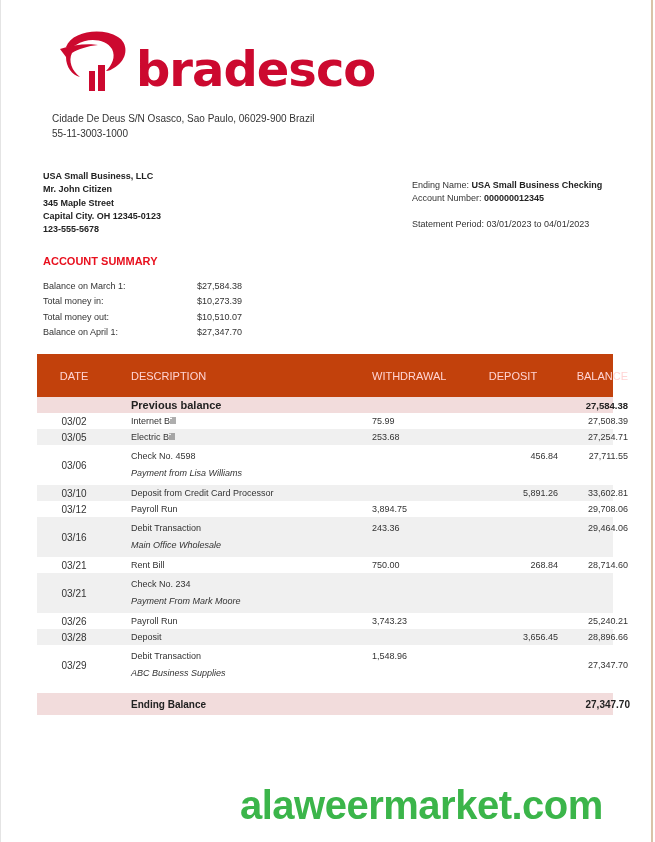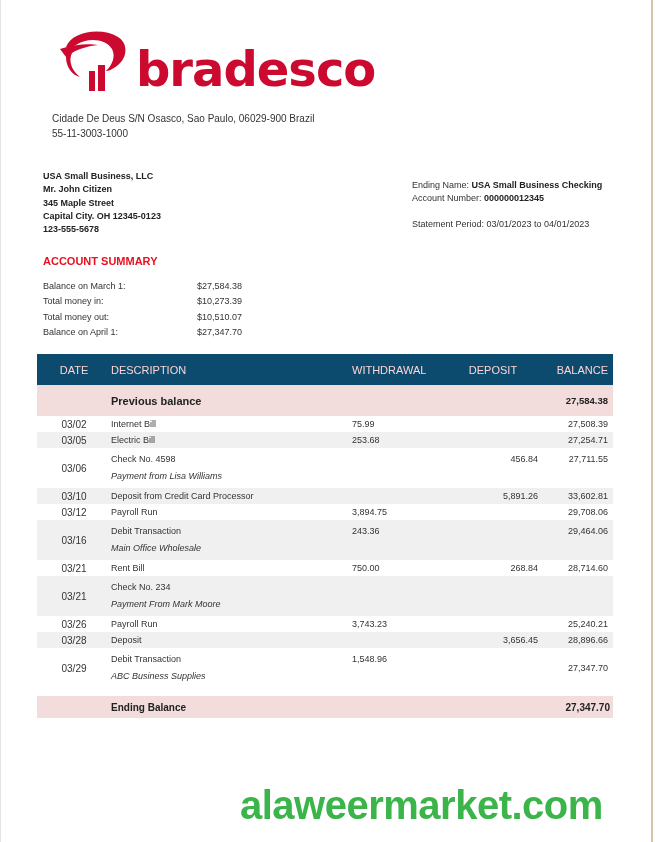--- a/index.html
+++ b/index.html
@@ -27,31 +27,31 @@
   .account-info { position: absolute; left: 412px; top: 179px; font-size: 9px; line-height: 13px; color: #333; }
   .account-info b { color: #222; margin-top: 36px; }
   .account-info .period { margin-top: 13px; }
 
   .summary-title { position: absolute; left: 43px; top: 255px; font-size: 11px; font-weight: bold; color: #e8101e; }
   .summary { position: absolute; left: 43px; top: 279px; font-size: 9px; line-height: 15.3px; color: #333; }
   .summary .row { display: flex; }
   .summary .lbl { width: 154px; }
 
   .table { position: absolute; left: 37px; top: 354px; width: 576px; font-size: 9px; color: #333; }
-  .thead { height: 31px; background: #0c4a6e; color: #ffd4d4; display: flex; align-items: center; font-size: 11px; }
+  .thead { height: 43px; background: #c2410c; color: #ffd4d4; display: flex; align-items: center; font-size: 11px; }
   .tr { display: flex; align-items: center; }
   .c-date { width: 74px; text-align: center; flex: none; }
-  .c-desc { width: 241px; padding-left: 0; flex: none; }
+  .c-desc { width: 241px; padding-left: 0; flex: none; margin-left: 20px; }
   .c-wd { width: 116px; flex: none; }
   .c-dep { width: 70px; text-align: right; flex: none; }
   .c-bal { width: 70px; text-align: right; flex: none; }
   .thead .c-wd { padding-left: 0; }
   .thead .c-dep { text-align: center; width: 90px; margin-left: -20px; }
   .thead .c-bal { width: 70px; }
-  .row-prev { height: 31px; background: #f2dcdc; font-weight: bold; color: #222; }
+  .row-prev { height: 16px; background: #f2dcdc; font-weight: bold; color: #222; }
   .row-prev .c-desc { font-size: 11px; }
   .row-prev .c-bal { font-size: 9.5px; }
   .row-end { height: 22px; background: #f2dcdc; font-weight: bold; color: #222; margin-top: 8px; }
   .row-end .c-desc { font-size: 10px; }
   .row-end .c-bal { font-size: 10px; width: 72px; }
   .tx { height: 16px; }
   .tx.alt { background: #f0f0f0; }
   .tx .c-date { font-size: 10px; }
   .tx.tall { height: 40px; align-items: stretch; }
   .tx.tall .c-date { display: flex; align-items: center; justify-content: center; }

